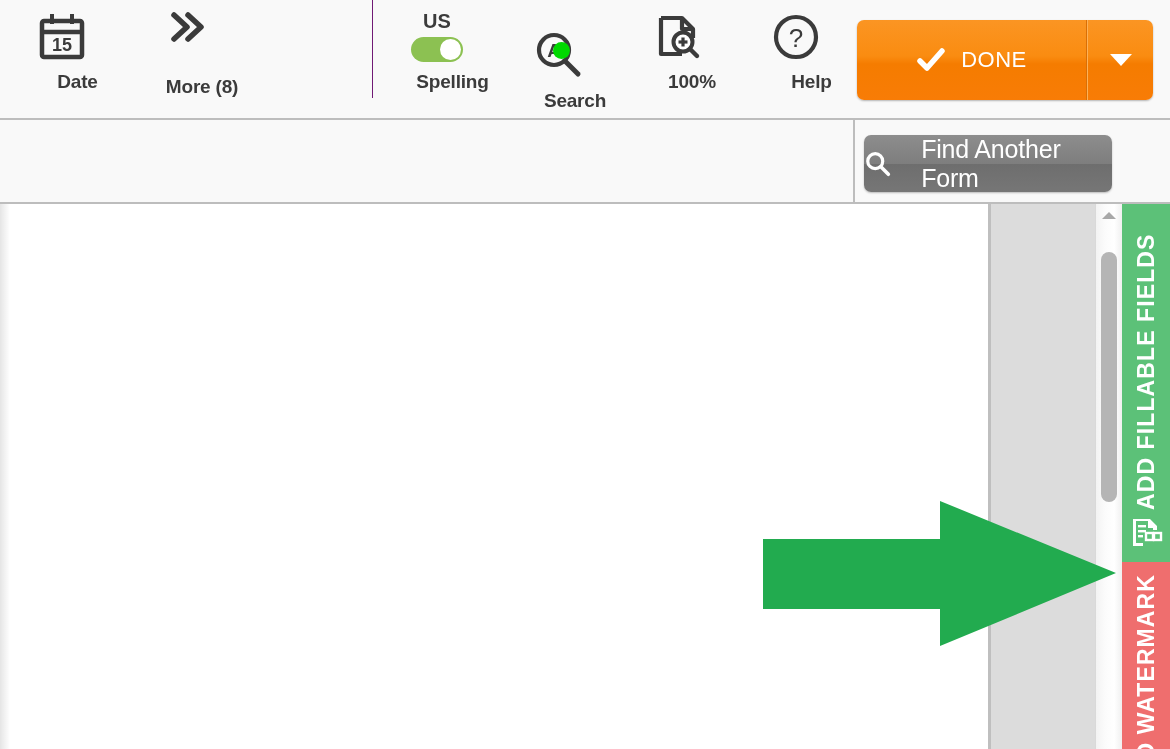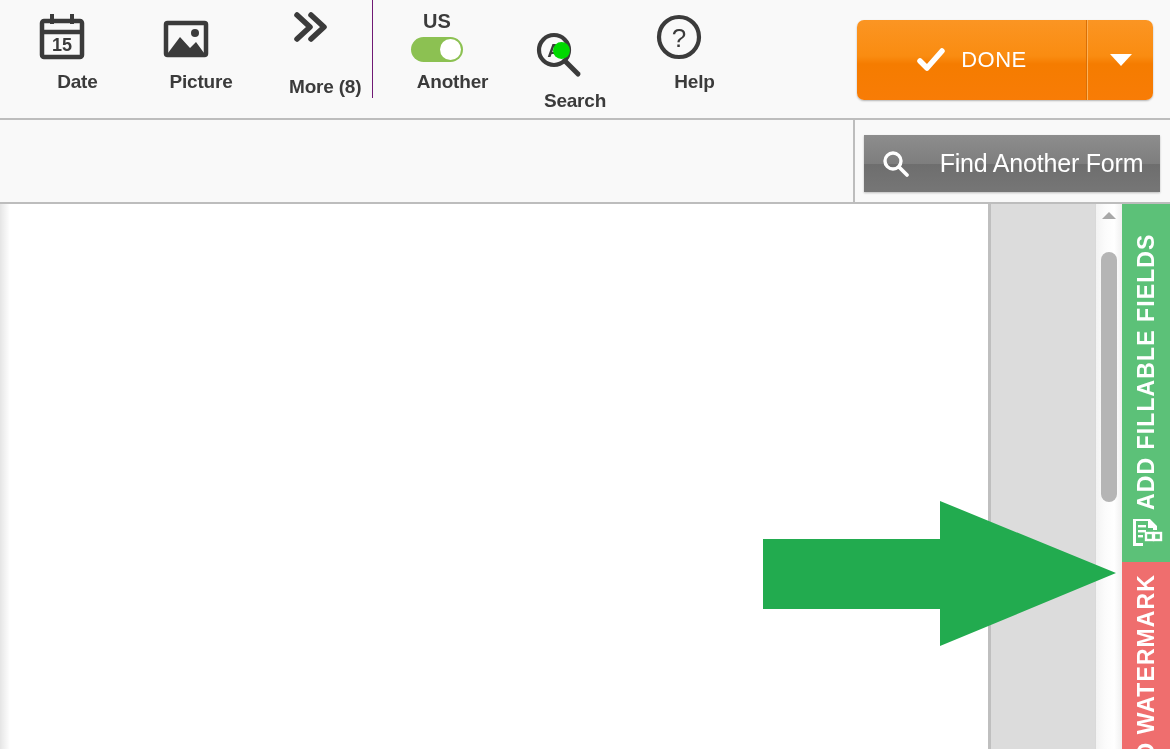--- a/index.html
+++ b/index.html
@@ -99,22 +99,22 @@
     position: absolute; left: 0; top: 120px; width: 1170px; height: 84px;
     background: #f9f9f9;
     border-bottom: 2px solid #bdbdbd;
   }
   .row2-divider {
     position: absolute; left: 853px; top: 0; width: 2px; height: 82px;
     background: #bdbdbd;
   }
   .find-btn {
     position: absolute; left: 864px; top: 135px;
-    width: 296px; height: 57px;
-    border-radius: 0;
+    width: 248px; height: 57px;
+    border-radius: 7px;
     background: linear-gradient(180deg, #8d8d8d 0%, #7e7e7e 50%, #6e6e6e 51%, #767676 100%);
     display: flex; align-items: center; justify-content: center; gap: 30px;
     cursor: pointer;
     box-shadow: 0 1px 2px rgba(0,0,0,.25);
   }
   .find-label { color: #fff; font-size: 25px; font-weight: normal; letter-spacing: -0.2px; }
 
   
   .doc-area {
     position: absolute; left: 0; top: 204px; width: 1170px; height: 545px;
@@ -206,30 +206,20 @@
             <rect x="5" y="9" width="40" height="36" rx="2" fill="none" stroke="#3b3b3b" stroke-width="4.5"></rect>
             <line x1="5" y1="20" x2="45" y2="20" stroke="#3b3b3b" stroke-width="4.5"></line>
             <line x1="15" y1="2" x2="15" y2="12" stroke="#3b3b3b" stroke-width="4"></line>
             <line x1="35" y1="2" x2="35" y2="12" stroke="#3b3b3b" stroke-width="4"></line>
             <text x="25" y="39" font-family="Liberation Sans, sans-serif" font-size="18" font-weight="bold" fill="#3b3b3b" text-anchor="middle">15</text>
           </svg>
         </div>
         <div class="tb-label">Date</div>
       </div>
 
-      <div class="tb-btn w-picture">
-        <div class="tb-icon">
-          <svg width="50" height="50" viewBox="0 0 50 50">
-            <rect x="5" y="11" width="40" height="32" rx="1.5" fill="none" stroke="#3b3b3b" stroke-width="4.5"></rect>
-            <circle cx="34" cy="21" r="4" fill="#3b3b3b"></circle>
-            <path d="M7 41 L19 25 L29 36 L35 30 L43 41 Z" fill="#3b3b3b"></path>
-          </svg>
-        </div>
-        <div class="tb-label">Picture</div>
-      </div>
 
       <div class="tb-btn w-more">
         <div class="tb-icon">
           <svg width="50" height="50" viewBox="0 0 50 50">
             <polyline points="12,14 25,26 12,38" fill="none" stroke="#3b3b3b" stroke-width="5.5" stroke-linecap="round" stroke-linejoin="round"></polyline>
             <polyline points="26,14 39,26 26,38" fill="none" stroke="#3b3b3b" stroke-width="5.5" stroke-linecap="round" stroke-linejoin="round"></polyline>
           </svg>
         </div>
         <div class="tb-label">More (8)</div>
       </div>
@@ -237,35 +227,49 @@
 
     <div class="tb-group mid">
 
       <div class="tb-btn w-spell">
         <div class="spell-stack">
           <div class="us-text">US</div>
           <div class="toggle">
             <div class="knob"></div>
           </div>
         </div>
-        <div class="tb-label">Another</div>
+        <div class="tb-label">Spelling</div>
       </div>
 
       <div class="tb-btn w-search">
         <div class="tb-icon">
           <svg width="54" height="52" viewBox="0 0 54 52">
             <circle cx="21" cy="21" r="15" fill="none" stroke="#3b3b3b" stroke-width="4.2"></circle>
             <text x="21" y="28" font-family="Liberation Sans, sans-serif" font-size="19" font-weight="bold" fill="#3b3b3b" text-anchor="middle">A</text>
             <line x1="32" y1="32" x2="45" y2="45" stroke="#3b3b3b" stroke-width="5" stroke-linecap="round"></line>
           </svg>
           <span class="green-dot"></span>
         </div>
         <div class="tb-label">Search</div>
       </div>
 
+      <div class="tb-btn w-zoom">
+        <div class="tb-icon">
+          <svg width="50" height="50" viewBox="0 0 50 50">
+            <path d="M9 6 H30 L41 17 V26" fill="none" stroke="#3b3b3b" stroke-width="4.2" stroke-linejoin="round"></path>
+            <path d="M30 6 V17 H41" fill="none" stroke="#3b3b3b" stroke-width="4.2" stroke-linejoin="round"></path>
+            <path d="M9 6 V42 H30" fill="none" stroke="#3b3b3b" stroke-width="4.2" stroke-linejoin="round"></path>
+            <circle cx="31" cy="30" r="9.5" fill="#fff" stroke="#3b3b3b" stroke-width="4"></circle>
+            <line x1="31" y1="25.5" x2="31" y2="34.5" stroke="#3b3b3b" stroke-width="3.2"></line>
+            <line x1="26.5" y1="30" x2="35.5" y2="30" stroke="#3b3b3b" stroke-width="3.2"></line>
+            <line x1="38" y1="37" x2="45" y2="44" stroke="#3b3b3b" stroke-width="4.4" stroke-linecap="round"></line>
+          </svg>
+        </div>
+        <div class="tb-label">100%</div>
+      </div>
 
       <div class="tb-btn w-help">
         <div class="tb-icon">
           <svg width="50" height="50" viewBox="0 0 50 50">
             <circle cx="25" cy="25" r="20" fill="none" stroke="#3b3b3b" stroke-width="4.2"></circle>
             <text x="25" y="35" font-family="Liberation Sans, sans-serif" font-size="26" fill="#3b3b3b" text-anchor="middle">?</text>
           </svg>
         </div>
         <div class="tb-label">Help</div>
       </div>

